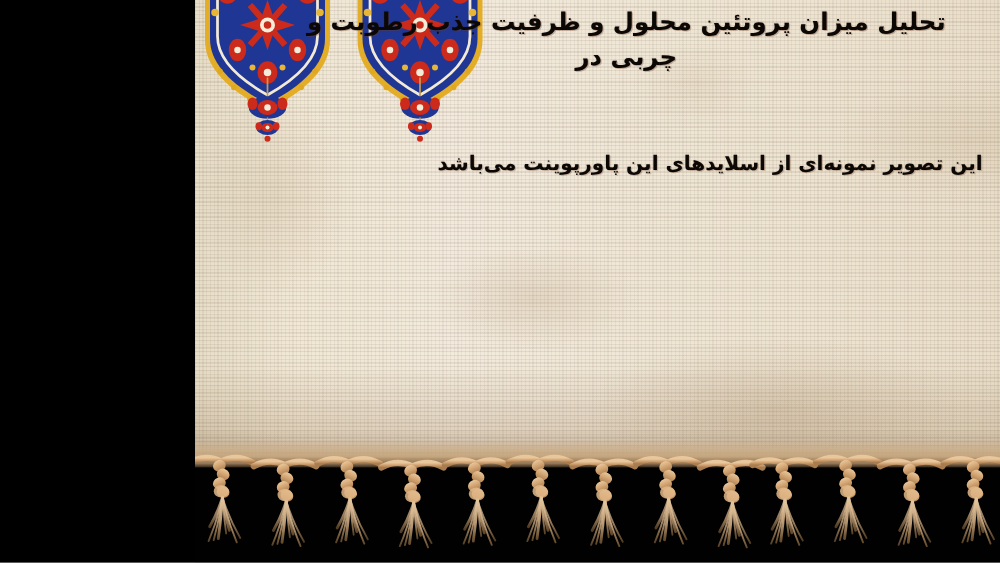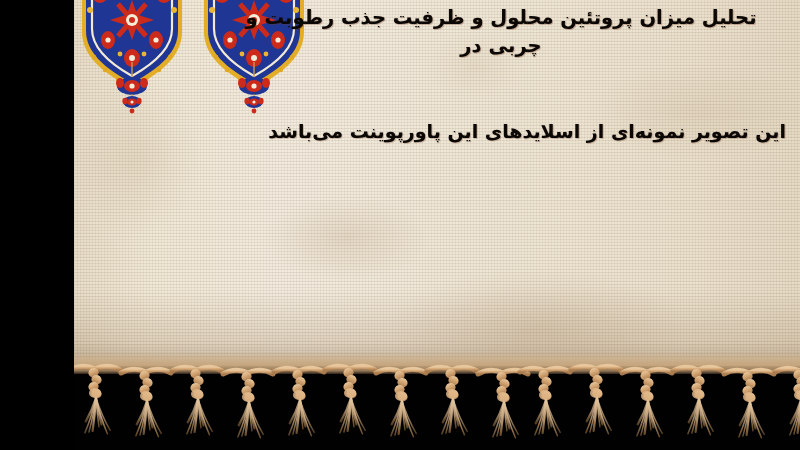--- a/index.html
+++ b/index.html
@@ -3,21 +3,21 @@
 <meta charset="utf-8">
 <style>
   html,body{margin:0;padding:0;}
   body{
     width:800px;height:450px;overflow:hidden;
     background:#000;
     font-family:"DejaVu Sans","Liberation Sans",sans-serif;
   }
 
   #slide{
-    position:relative;width:726px;height:450px;overflow:hidden;
+    position:relative;width:644px;height:450px;overflow:hidden;
     background:#737373;
   }
 
   
   .canvas-panel{
     position:absolute;left:0;top:0;width:800px;height:372px;
     background:
       linear-gradient(to bottom,
         rgba(190,170,140,0.00) 0%,
         rgba(190,170,140,0.00) 78%,
@@ -94,21 +94,21 @@
     text-align:center;direction:rtl;
     color:#0a0705;
     font-size:19.5px;line-height:1.42;font-weight:700;
     text-shadow:1px 1px 0 rgba(120,66,40,0.30), 0 0 1px rgba(60,30,14,0.35);
     letter-spacing:0px;
   }
   .body-block{
     position:absolute;right:14px;top:112px;width:774px;
     direction:rtl;text-align:right;
     color:#0a0705;
-    font-size:19px;line-height:38px;font-weight:700;
+    font-size:16px;line-height:38px;font-weight:700;
     text-shadow:1px 1px 0 rgba(120,66,40,0.26), 0 0 1px rgba(60,30,14,0.30);
   }
   .body-line{white-space:nowrap;}
   .line-1{padding-left:0;}
   .line-2{}
   .line-3{}
 </style>
 </head>
 <body>
 

